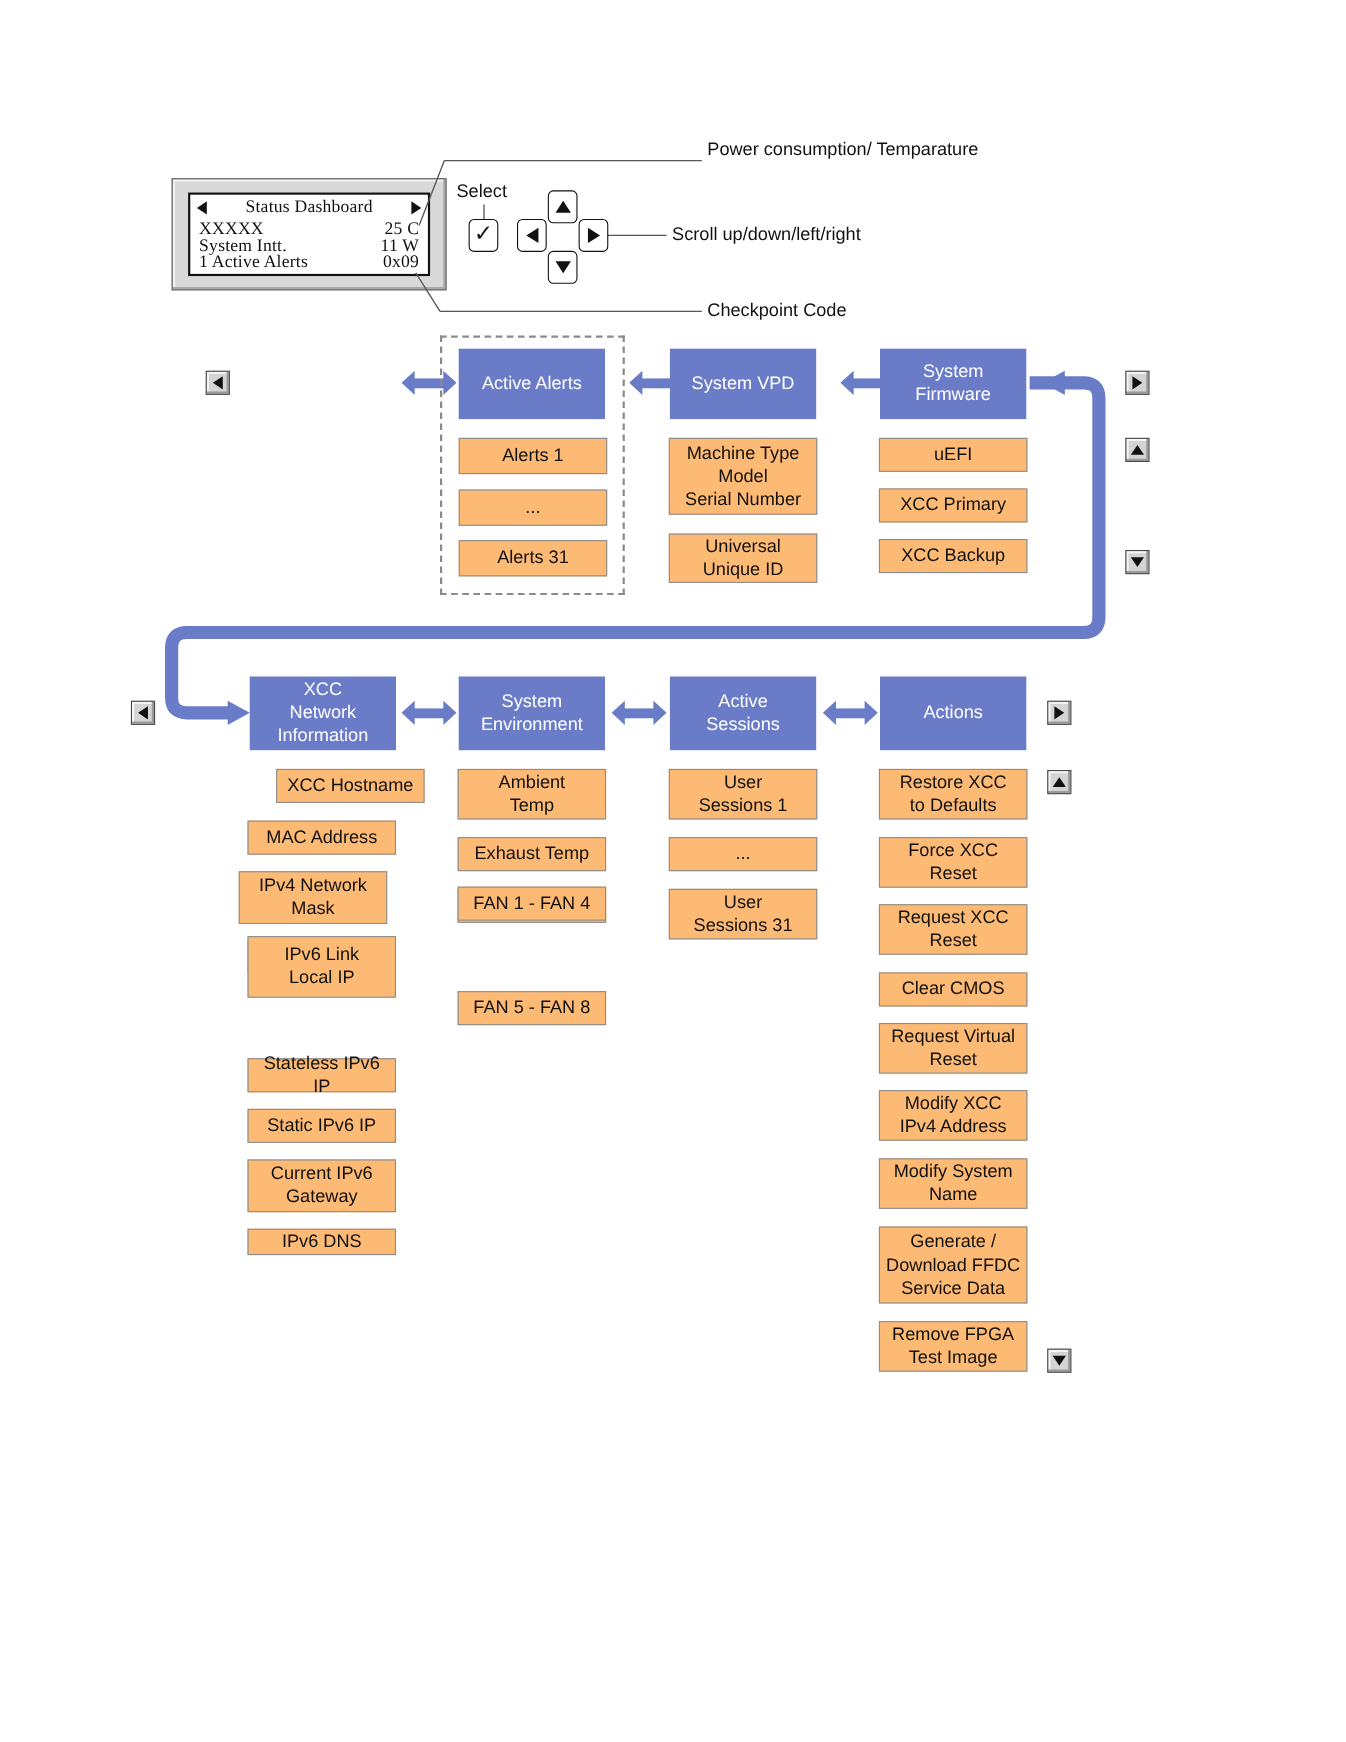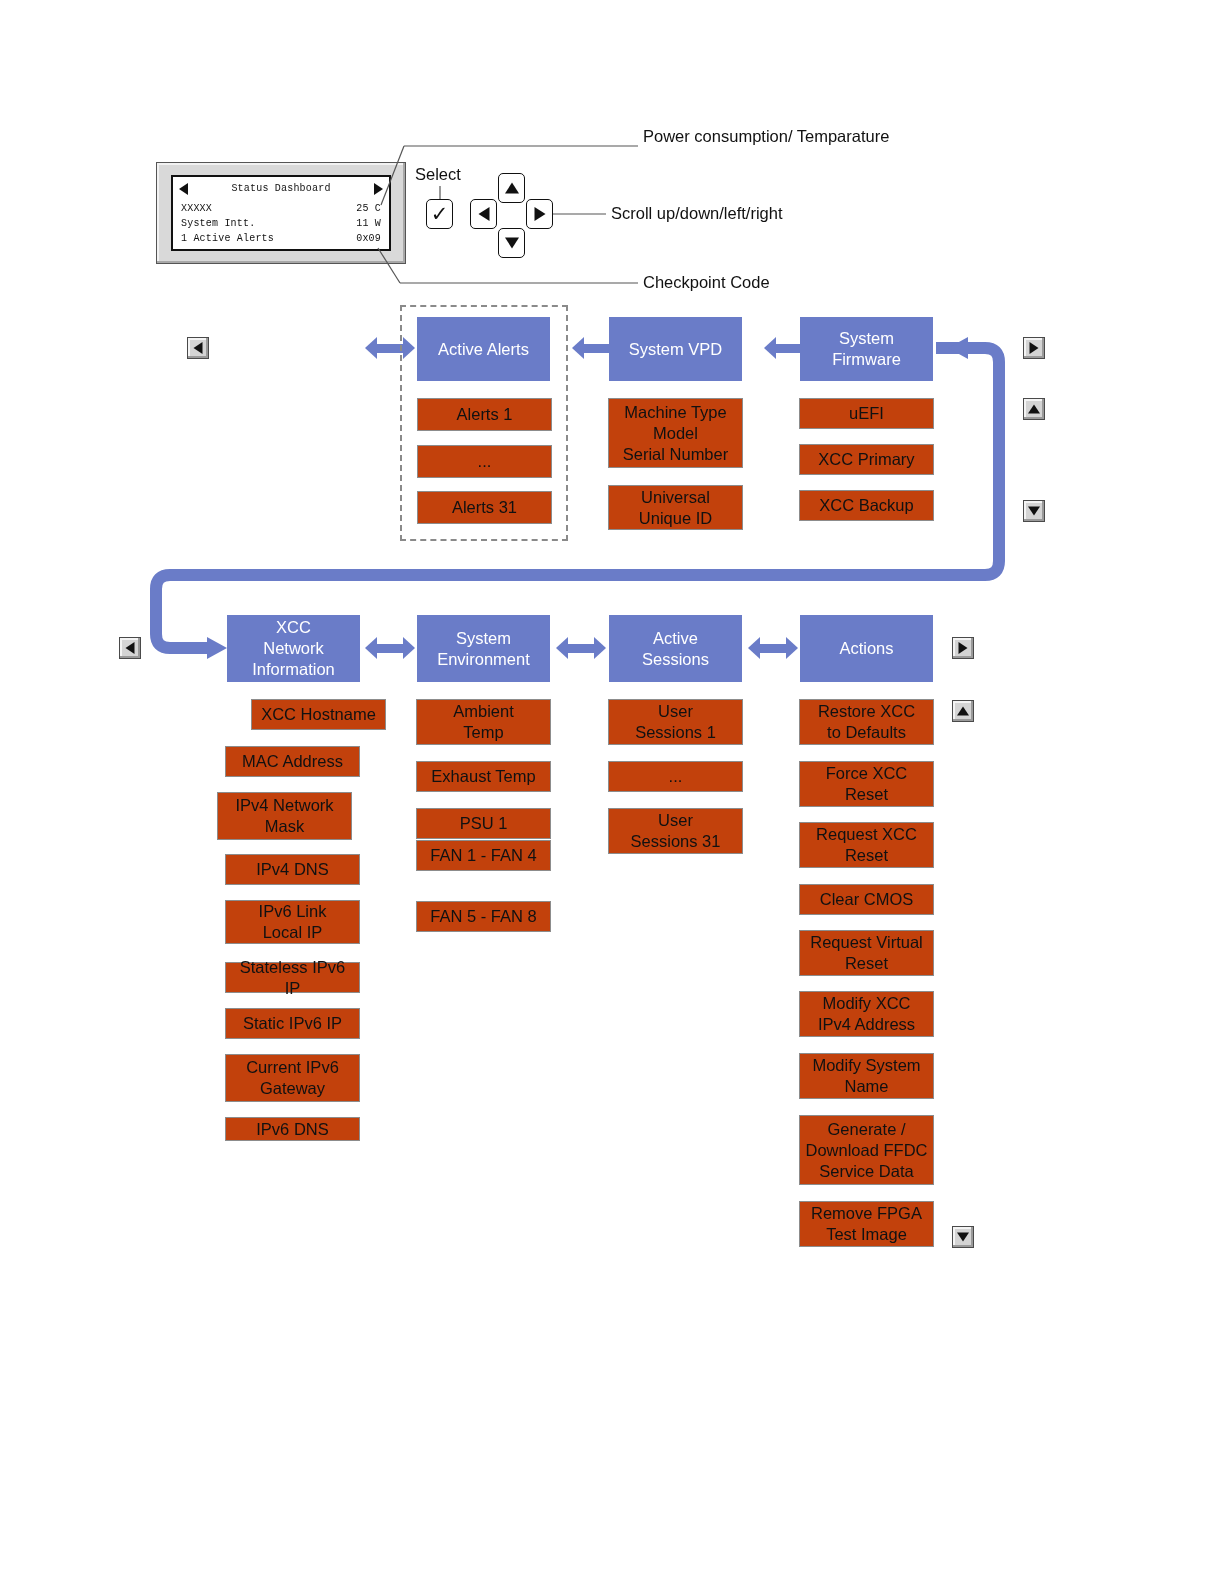--- a/index.html
+++ b/index.html
@@ -18,22 +18,22 @@
     position:absolute; left:156px; top:162px; width:250px; height:102px;
     background:#d9d9d9; border:1px solid #555;
     box-shadow: inset -2px -2px 0 #a8a8a8, inset 2px 2px 0 #f2f2f2;
   }
   .lcd-screen{
     position:absolute; left:14px; top:12px; right:14px; bottom:12px;
     background:#ffffff; border:2px solid #111;
   }
   .lcd-row{
     position:absolute; left:8px; right:8px; height:16px;
-    font-family:Liberation Mono, monospace;
-    font-size:10px; line-height:16px; color:#111; letter-spacing:0.2px;
+    font-family:Liberation Serif, serif;
+    font-size:16px; line-height:16px; color:#111; letter-spacing:0.2px;
     white-space:nowrap;
   }
   .lcd-row .l{ position:absolute; left:0; }
   .lcd-row .r{ position:absolute; right:0; }
   .lcd-row.title{ top:4px; text-align:center; }
   .lcd-row.title .c{ display:block; text-align:center; }
   .lcd-row.r1{ top:24px; }
   .lcd-row.r2{ top:39px; }
   .lcd-row.r3{ top:54px; }
   .lcd-tri{ position:absolute; top:6px; width:0;height:0; }
@@ -74,21 +74,21 @@
   .navbtn .tri.right{ border-top-width:6px;border-bottom-width:6px;border-left-width:9px; }
 
   
   .hdr{
     position:absolute; width:133px; background:#6a7cc8;
     display:flex; align-items:center; justify-content:center; text-align:center;
     color:#ffffff; font-size:16.5px; line-height:21px; padding:4px 6px;
     white-space:pre-line;
   }
   .item{
-    position:absolute; width:135px; background:#c2410c;
+    position:absolute; width:135px; background:#fdba74;
     border:1px solid #8c8c8c;
     display:flex; align-items:center; justify-content:center; text-align:center;
     color:#111; font-size:16.5px; line-height:21px; padding:11px 4px;
     white-space:pre-line;
   }
 
   
   .dbl-arrow{ position:absolute; height:22px; }
   .dbl-arrow .bar{ position:absolute; left:11px; right:11px; top:7px; height:9px; background:#6a7cc8; }
   .dbl-arrow .ah{ position:absolute; top:0; width:0;height:0;
@@ -257,35 +257,35 @@
   </div>
 
   <div class="hdr" style="left:227px; top:615px; height:67px;">XCC
 Network
 Information</div>
   <div class="item" style="left:225px; top:699px; height:31px;margin-left:26px;">XCC Hostname</div>
   <div class="item" style="left:225px; top:746px; height:31px;">MAC Address</div>
   <div class="item" style="left:217px; top:792px; height:48px;">IPv4 Network
 Mask</div>
   <div class="item" style="left:225px; top:854px; height:31px;">IPv4 DNS</div>
-  <div class="item" style="left:225px; top:900px; height:44px;">IPv6 Link
+  <div class="item" style="left:225px; top:851px; height:56px;">IPv6 Link
 Local IP</div>
   <div class="item" style="left:225px; top:962px; height:31px;">Stateless IPv6 IP</div>
   <div class="item" style="left:225px; top:1008px; height:31px;">Static IPv6 IP</div>
   <div class="item" style="left:225px; top:1054px; height:48px;">Current IPv6
 Gateway</div>
   <div class="item" style="left:225px; top:1117px; height:20px;">IPv6 DNS</div>
 
   <div class="hdr" style="left:417px; top:615px; height:67px;">System
 Environment</div>
   <div class="item" style="left:416px; top:699px; height:46px;">Ambient
 Temp</div>
   <div class="item" style="left:416px; top:761px; height:31px;">Exhaust Temp</div>
   <div class="item" style="left:416px; top:808px; height:31px;">PSU 1</div>
-  <div class="item" style="left:416px; top:840px; height:31px;">FAN 1 - FAN 4</div>
+  <div class="item" style="left:416px; top:806px; height:31px;">FAN 1 - FAN 4</div>
   <div class="item" style="left:416px; top:901px; height:31px;">FAN 5 - FAN 8</div>
 
   <div class="hdr" style="left:609px; top:615px; height:67px;">Active
 Sessions</div>
   <div class="item" style="left:608px; top:699px; height:46px;">User
 Sessions 1</div>
   <div class="item" style="left:608px; top:761px; height:31px;">...</div>
   <div class="item" style="left:608px; top:808px; height:46px;">User
 Sessions 31</div>
 

